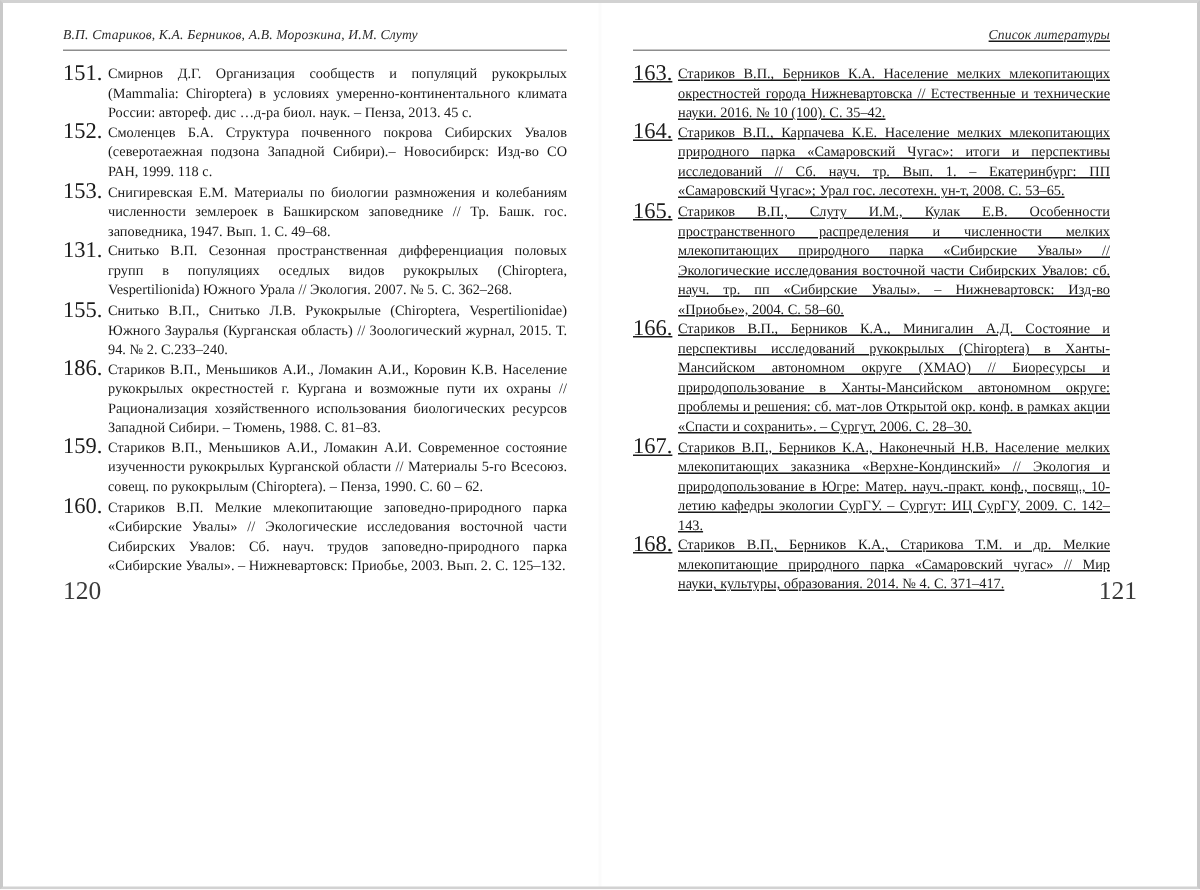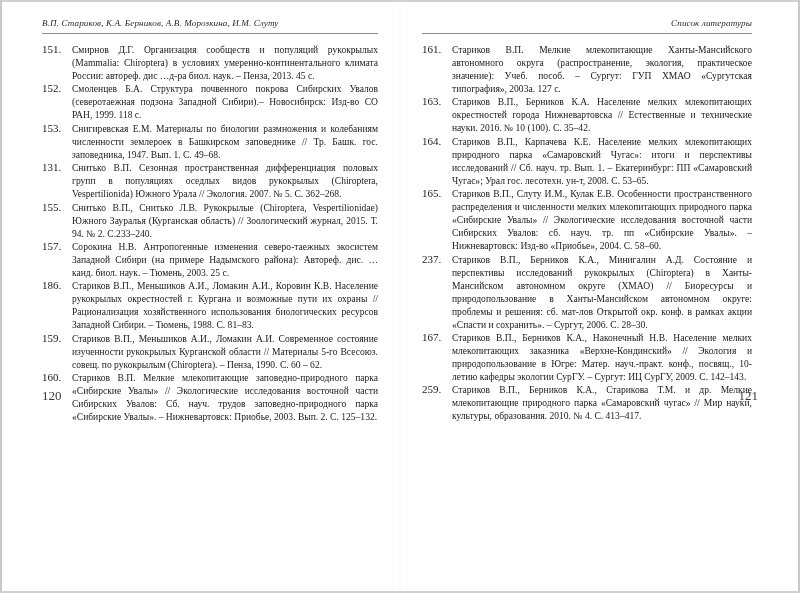--- a/index.html
+++ b/index.html
@@ -34,21 +34,21 @@
     width: 800px; height: 593px;
     display: flex;
   }
   .page-half {
     position: relative;
     width: 400px;
     height: 421px;
     box-sizing: border-box;
   }
   .page-half.left  { padding: 18px 22px 0 42px; }
-  .page-half.right { padding: 18px 48px 0 22px; }
+  .page-half.right { padding: 18px 60px 0 22px; text-decoration: underline; }
 
   .running-head {
     font-style: italic;
     font-size: 9.1px;
     letter-spacing: 0.1px;
     color: #2a2a2a;
     height: 13px;
     white-space: nowrap;
   }
   .left .running-head  { text-align: left; }
@@ -72,36 +72,36 @@
     font-size: 9.55px;
     line-height: 13.0px;
     text-align: justify;
     margin-bottom: 0.4px;
   }
   .ref-num {
     flex: 0 0 auto;
     width: 25px;
     text-align: left;
     padding-right: 5px;
-    font-size: 11px;
+    font-size: 15px;
     line-height: 13.0px;
     white-space: nowrap;
   }
   .ref-text {
     flex: 1 1 auto;
     text-align: justify;
     text-justify: inter-word;
     hyphens: manual;
   }
   .ref-text i { font-style: italic; }
 
   .folio {
     position: absolute;
     bottom: 17px;
-    font-size: 13px;
+    font-size: 17px;
     color: #3a3a3a;
   }
   .left .folio  { left: 42px; }
   .right .folio { right: 42px; }
 
   
   .gutter {
     position: absolute;
     left: 399px;
     top: 0;
@@ -137,24 +137,20 @@
           </li>
           <li class="ref-item">
             <span class="ref-num">131.</span>
             <span class="ref-text">Снитько В.П. Сезонная пространственная дифференциация половых групп в популяциях оседлых видов рукокрылых (Chiroptera, Vespertilionida) Южного Урала // Экология. 2007. № 5. С. 362–268.</span>
           </li>
           <li class="ref-item">
             <span class="ref-num">155.</span>
             <span class="ref-text">Снитько В.П., Снитько Л.В. Рукокрылые (Chiroptera, Vespertilionidae) Южного Зауралья (Курганская область) // Зоологический журнал, 2015. Т. 94. № 2. С.233–240.</span>
           </li>
           <li class="ref-item">
-            <span class="ref-num">157.</span>
-            <span class="ref-text">Сорокина Н.В. Антропогенные изменения северо-таежных экосистем Западной Сибири (на примере Надымского района): Автореф. дис. … канд. биол. наук. – Тюмень, 2003. 25 с.</span>
-          </li>
-          <li class="ref-item">
             <span class="ref-num">186.</span>
             <span class="ref-text">Стариков В.П., Меньшиков А.И., Ломакин А.И., Коровин К.В. Население рукокрылых окрестностей г. Кургана и возможные пути их охраны // Рационализация хозяйственного использования биологических ресурсов Западной Сибири. – Тюмень, 1988. С. 81–83.</span>
           </li>
           <li class="ref-item">
             <span class="ref-num">159.</span>
             <span class="ref-text">Стариков В.П., Меньшиков А.И., Ломакин А.И. Современное состояние изученности рукокрылых Курганской области // Материалы 5-го Всесоюз. совещ. по рукокрылым (Chiroptera). – Пенза, 1990. С. 60 – 62.</span>
           </li>
           <li class="ref-item">
             <span class="ref-num">160.</span>
             <span class="ref-text">Стариков В.П. Мелкие млекопитающие заповедно-природного парка «Сибирские Увалы» // Экологические исследования восточной части Сибирских Увалов: Сб. науч. трудов заповедно-природного парка «Сибирские Увалы». – Нижневартовск: Приобье, 2003. Вып. 2. С. 125–132.</span>
@@ -163,46 +159,42 @@
 
       <div class="folio">120</div>
     </div>
 
     <div class="page-half right">
       <div class="running-head">Список литературы</div>
       <div class="head-rule"></div>
 
       <ul class="ref-list" id="right-refs">
           <li class="ref-item">
-            <span class="ref-num">161.</span>
-            <span class="ref-text">Стариков В.П. Мелкие млекопитающие Ханты-Мансийского автономного округа (распространение, экология, практическое значение): Учеб. пособ. – Сургут: ГУП ХМАО «Сургутская типография», 2003а. 127 с.</span>
-          </li>
-          <li class="ref-item">
             <span class="ref-num">163.</span>
             <span class="ref-text">Стариков В.П., Берников К.А. Население мелких млекопитающих окрестностей города Нижневартовска // Естественные и технические науки. 2016. № 10 (100). С. 35–42.</span>
           </li>
           <li class="ref-item">
             <span class="ref-num">164.</span>
             <span class="ref-text">Стариков В.П., Карпачева К.Е. Население мелких млекопитающих природного парка «Самаровский Чугас»: итоги и перспективы исследований // Сб. науч. тр. Вып. 1. – Екатеринбург: ПП «Самаровский Чугас»; Урал гос. лесотехн. ун-т, 2008. С. 53–65.</span>
           </li>
           <li class="ref-item">
             <span class="ref-num">165.</span>
             <span class="ref-text">Стариков В.П., Слуту И.М., Кулак Е.В. Особенности пространственного распределения и численности мелких млекопитающих природного парка «Сибирские Увалы» // Экологические исследования восточной части Сибирских Увалов: сб. науч. тр. пп «Сибирские Увалы». – Нижневартовск: Изд-во «Приобье», 2004. С. 58–60.</span>
           </li>
           <li class="ref-item">
-            <span class="ref-num">237.</span>
+            <span class="ref-num">166.</span>
             <span class="ref-text">Стариков В.П., Берников К.А., Минигалин А.Д. Состояние и перспективы исследований рукокрылых (Chiroptera) в Ханты-Мансийском автономном округе (ХМАО) // Биоресурсы и природопользование в Ханты-Мансийском автономном округе: проблемы и решения: сб. мат-лов Открытой окр. конф. в рамках акции «Спасти и сохранить». – Сургут, 2006. С. 28–30.</span>
           </li>
           <li class="ref-item">
             <span class="ref-num">167.</span>
             <span class="ref-text">Стариков В.П., Берников К.А., Наконечный Н.В. Население мелких млекопитающих заказника «Верхне-Кондинский» // Экология и природопользование в Югре: Матер. науч.-практ. конф., посвящ., 10-летию кафедры экологии СурГУ. – Сургут: ИЦ СурГУ, 2009. С. 142–143.</span>
           </li>
           <li class="ref-item">
-            <span class="ref-num">259.</span>
-            <span class="ref-text">Стариков В.П., Берников К.А., Старикова Т.М. и др. Мелкие млекопитающие природного парка «Самаровский чугас» // Мир науки, культуры, образования. 2010. № 4. С. 413–417.</span>
+            <span class="ref-num">168.</span>
+            <span class="ref-text">Стариков В.П., Берников К.А., Старикова Т.М. и др. Мелкие млекопитающие природного парка «Самаровский чугас» // Мир науки, культуры, образования. 2014. № 4. С. 371–417.</span>
           </li>
         </ul>
 
       <div class="folio">121</div>
     </div>
 
   </div>
 
   <div class="gutter"></div>
   <div class="page-frame"></div>

